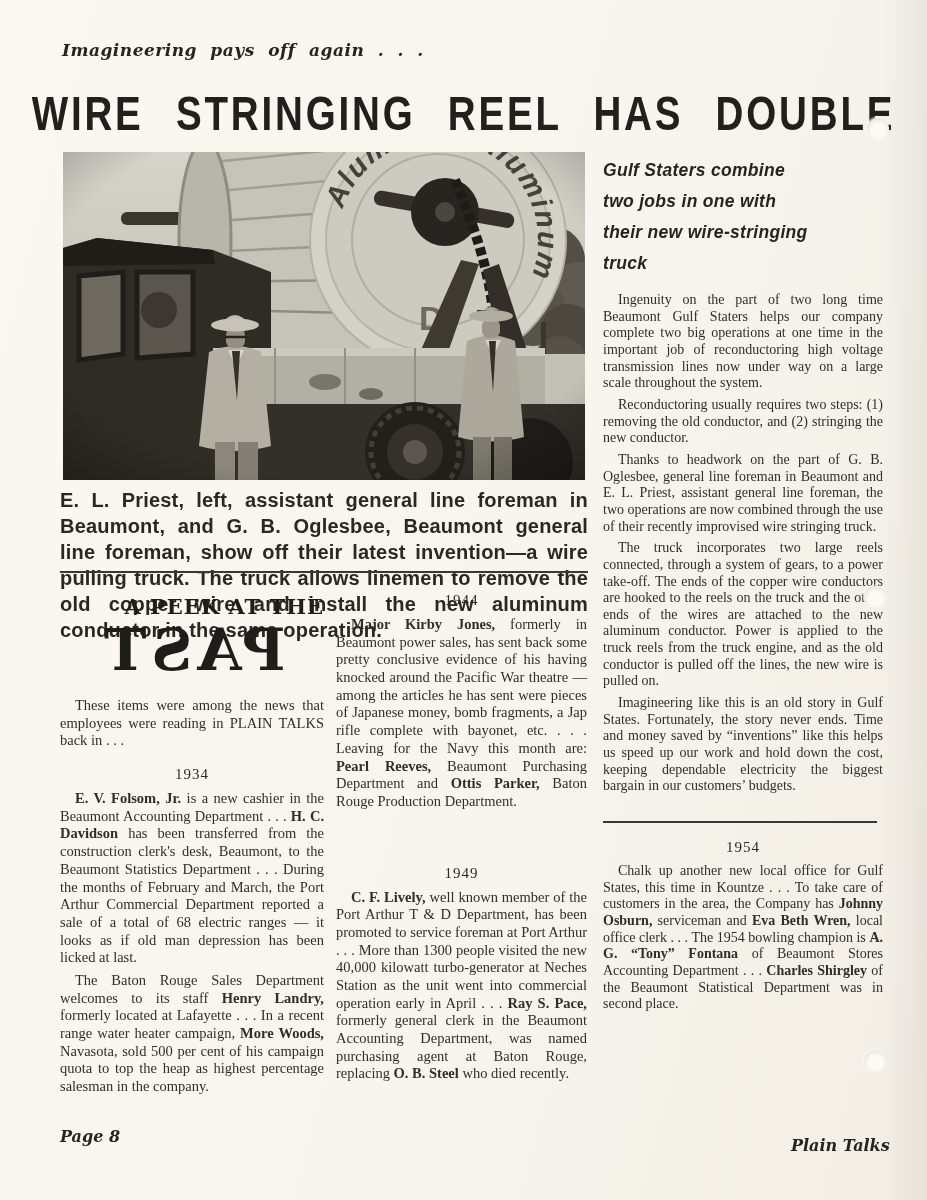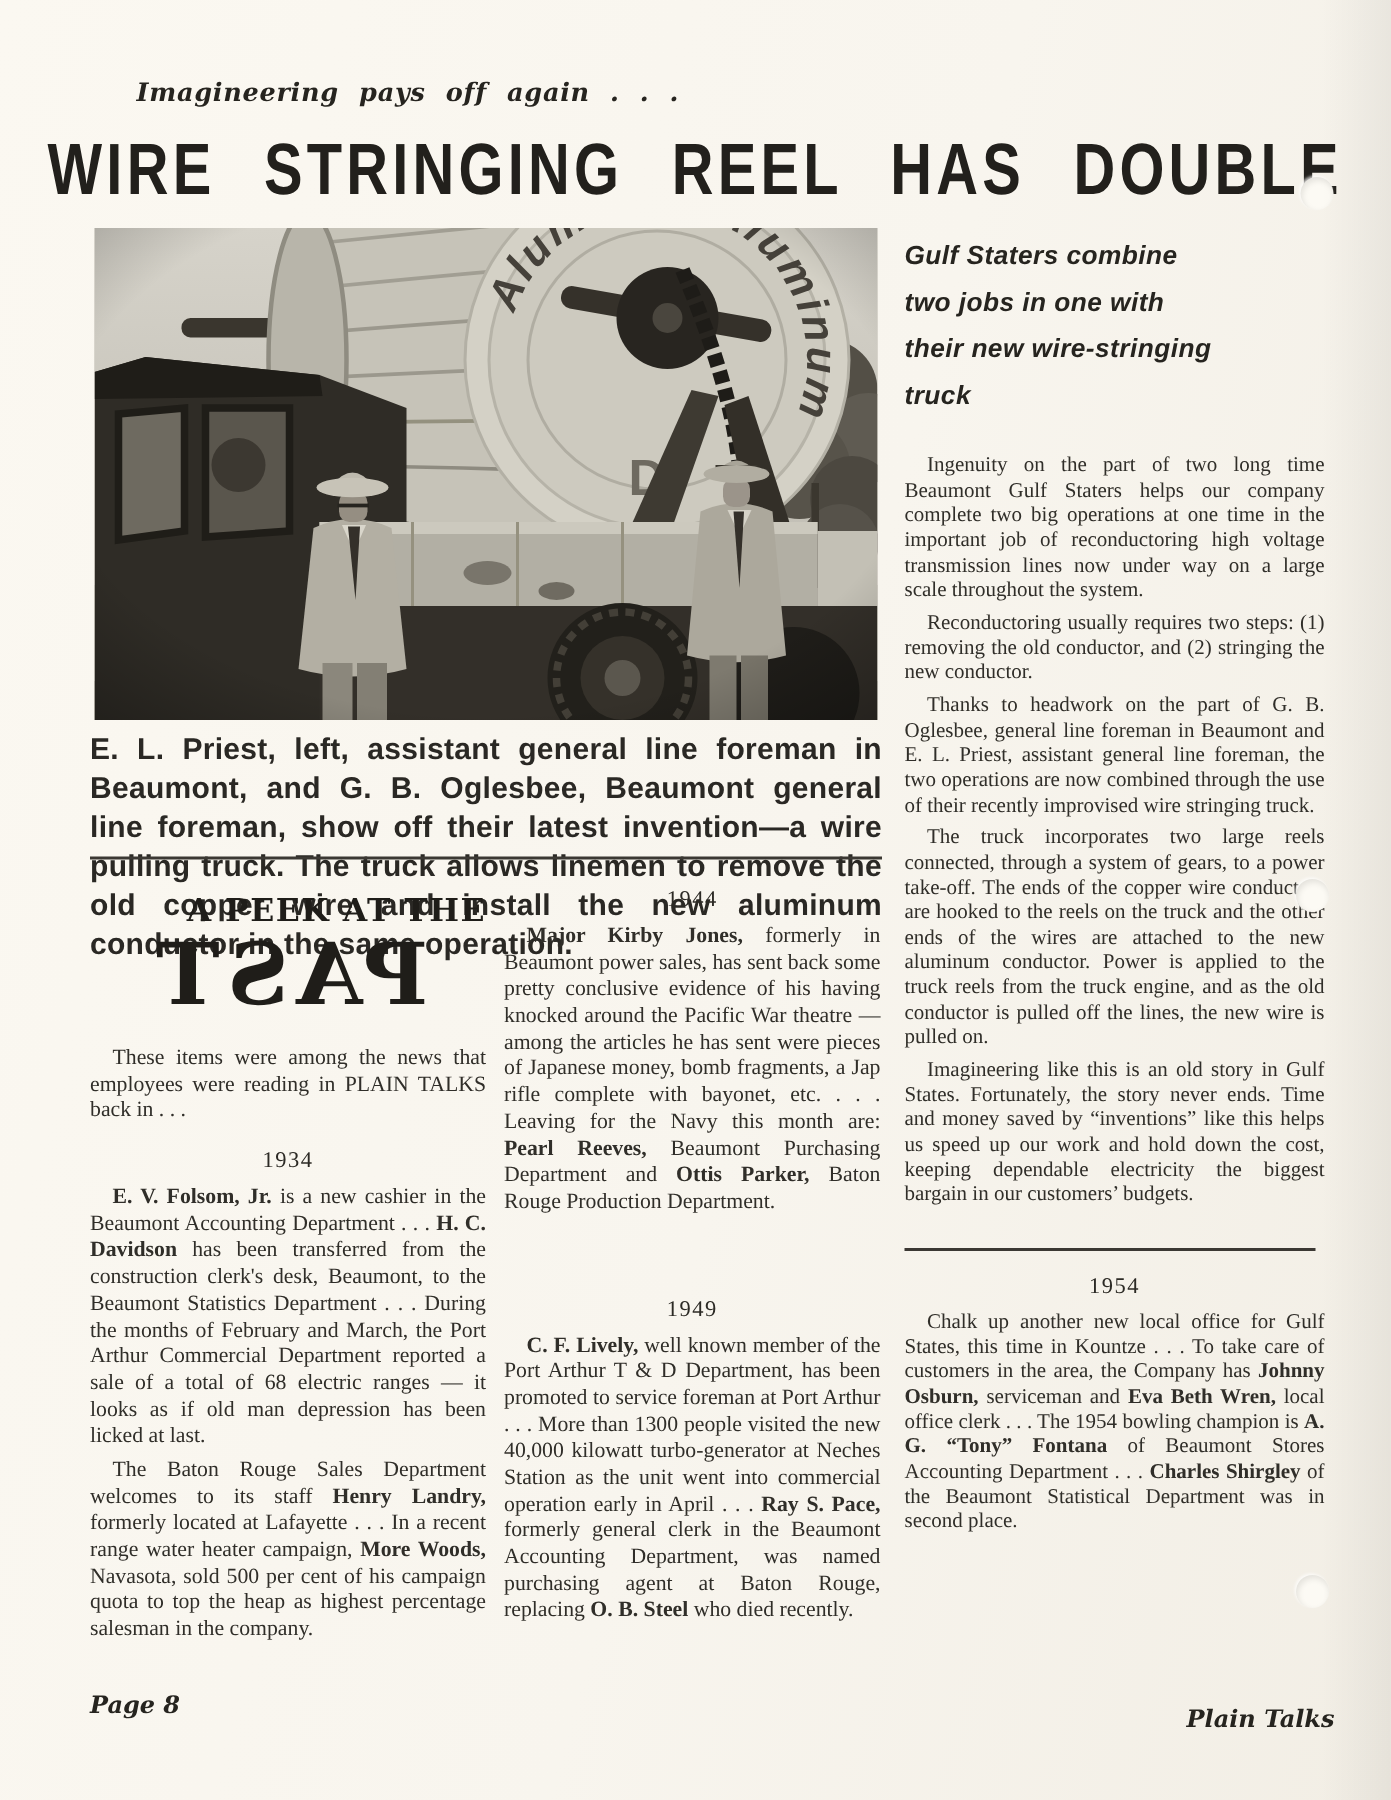--- a/index.html
+++ b/index.html
@@ -1,22 +1,22 @@
 <!DOCTYPE html>
 <html><head>
 <meta charset="utf-8">
 <style>
   html,body{margin:0;padding:0;width:927px;height:1200px;overflow:hidden;background:#e9e6de;}
   .page{position:absolute;left:0;top:0;width:927px;height:1200px;
     background:linear-gradient(105deg,#fbf8f1 0%,#f8f5ee 55%,#f2eee5 100%);
     color:#2e2c27;font-family:"Liberation Serif",serif;}
   .page::after{content:"";position:absolute;right:0;top:0;width:46px;height:100%;
     background:linear-gradient(to right,rgba(0,0,0,0),rgba(0,0,0,.05));pointer-events:none;}
-  .kicker{position:absolute;left:62px;top:52px;font-family:"DejaVu Serif",serif;
-    font-weight:700;font-style:italic;font-size:17px;letter-spacing:.5px;word-spacing:7px;color:#26241f;margin-left:29px;}
+  .kicker{position:absolute;left:62px;top:40px;font-family:"DejaVu Serif",serif;
+    font-weight:700;font-style:italic;font-size:17px;letter-spacing:.5px;word-spacing:7px;color:#26241f;}
   .headline{position:absolute;left:0;top:86px;width:927px;margin:0;text-align:center;
     font-family:"Liberation Sans",sans-serif;font-weight:700;font-size:41px;
     letter-spacing:3px;word-spacing:20px;color:#22201c;transform:scale(.94,1.18);transform-origin:center top;}
   .photo{position:absolute;left:63px;top:152px;width:522px;height:328px;margin:0;
     background:#b9b6ac;overflow:hidden;}
   .caption{position:absolute;left:60px;top:487px;width:528px;margin:0;
     font-family:"Liberation Sans",sans-serif;font-weight:700;font-size:20px;line-height:1.3;
     text-align:justify;color:#2a2824;letter-spacing:.2px;}
   .rule{position:absolute;height:2px;background:#3b3833;}
   .rule-main{left:60px;top:571px;width:528px;}
@@ -33,21 +33,21 @@
   .year.first{margin-top:4px;}
   .year.big-gap{margin-top:54px;}
   .peek-title{text-align:right;font-family:"DejaVu Serif",serif;font-weight:700;
     font-size:21px;letter-spacing:1px;color:#1f1d19;margin-top:6px;}
   .peek-past{text-align:center;margin-top:2px;height:64px;}
   .mirror{display:inline-block;transform:scaleX(-1);font-family:"DejaVu Serif",serif;
     font-weight:700;font-size:57px;line-height:1;letter-spacing:5px;color:#1f1d19;}
   .intro{margin-top:12px;}
   .subhead{font-family:"Liberation Sans",sans-serif;font-weight:700;font-size:17.5px;
     line-height:31px;letter-spacing:.3px;color:#26241f;font-style:italic;}
-  .rc-body{margin-top:24px;}
+  .rc-body{margin-top:13px;}
   .b{font-weight:700;}
   .footer-left{position:absolute;left:60px;top:1127px;font-family:"DejaVu Serif",serif;
     font-weight:700;font-style:italic;font-size:16px;color:#26241f;}
   .footer-right{position:absolute;left:791px;top:1136px;font-family:"DejaVu Serif",serif;
     font-weight:700;font-style:italic;font-size:16px;color:#26241f;}
   .punch{position:absolute;width:22px;height:22px;border-radius:50%;background:#fcfaf4;
     box-shadow:inset 1px 2px 4px rgba(0,0,0,.10), -1px -1px 2px rgba(255,255,255,.7);}
   .punch-1{left:867px;top:118px;}
   .punch-2{left:864px;top:586px;}
   .punch-3{left:864px;top:1050px;}

